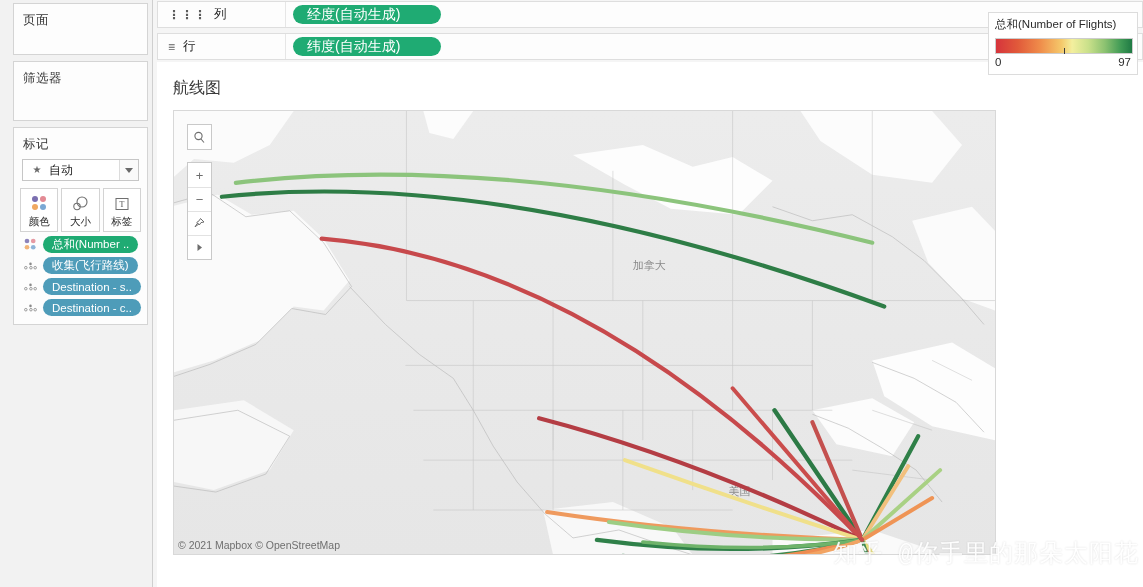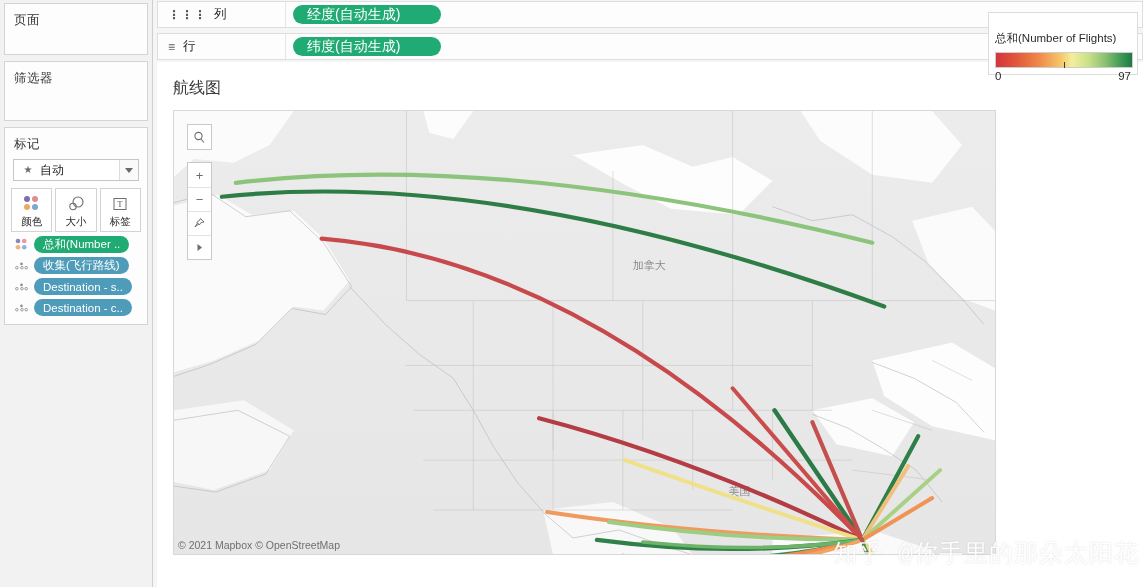--- a/index.html
+++ b/index.html
@@ -11,21 +11,21 @@
   }
   #app { position: relative; width: 1143px; height: 587px; background: #f5f5f5; }
 
   
   #left-panel {
     position: absolute; left: 0; top: 0; width: 153px; height: 587px;
     background: #f2f2f2; border-right: 1px solid #cfcfcf;
   }
   .shelf-box {
     background: #fdfdfd; border: 1px solid #d4d4d4;
-    margin: 0 4px 6px 4px;
+    margin: 0 4px 6px 13px;
   }
   .shelf-title {
     font-size: 12.5px; color: #333; padding: 8px 9px 4px 9px;
     letter-spacing: .5px;
   }
   #pages-box { margin-top: 3px; height: 52px; }
   #filters-box { height: 60px; }
   #marks-box { padding-bottom: 8px; }
 
   .mark-type-row {
@@ -123,21 +123,21 @@
     position: absolute; right: 4px; bottom: 18px; z-index: 9;
     font-size: 24px; color: #ffffff; opacity: .92;
     font-family: Liberation Mono, monospace;
     text-shadow: 0 0 2px rgba(140,140,140,.35);
     white-space: nowrap; letter-spacing: 1px;
   }
 
   
   #legend {
     position: absolute; left: 988px; top: 12px; width: 150px; height: 63px;
-    background: #fff; border: 1px solid #dcdcdc; padding: 18px 6px;
+    background: #fff; border: 1px solid #dcdcdc; padding: 4px 6px;
   }
   #legend-title { font-size: 11.5px; color: #2b2b2b; white-space: nowrap; }
   #legend-bar {
     margin-top: 6px; height: 16px; width: 138px; position: relative;
     border: 1px solid #cdcdcd;
   }
   #legend-tick {
     position: absolute; left: 50%; bottom: -1px; width: 1px; height: 6px; background: #3a3a3a;
   }
   #legend-scale {

